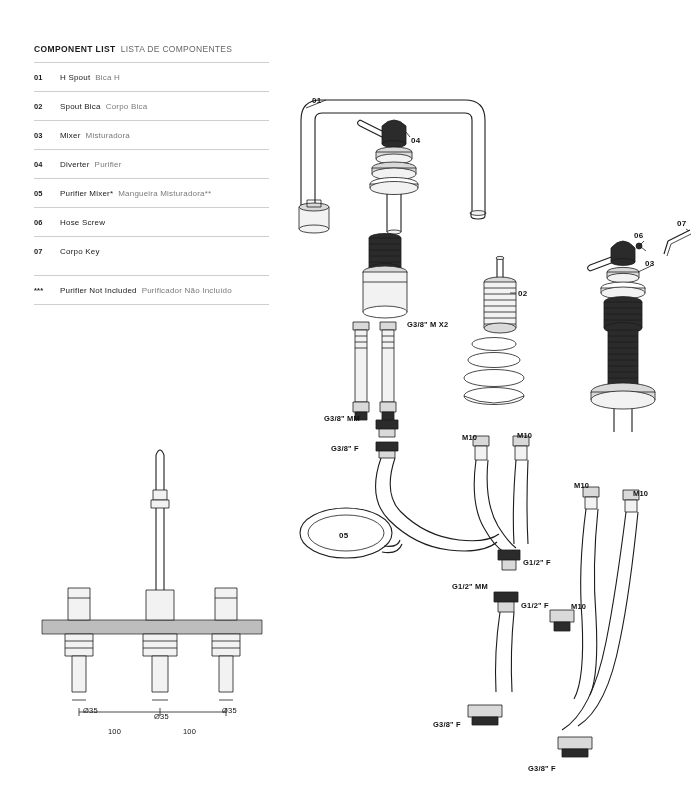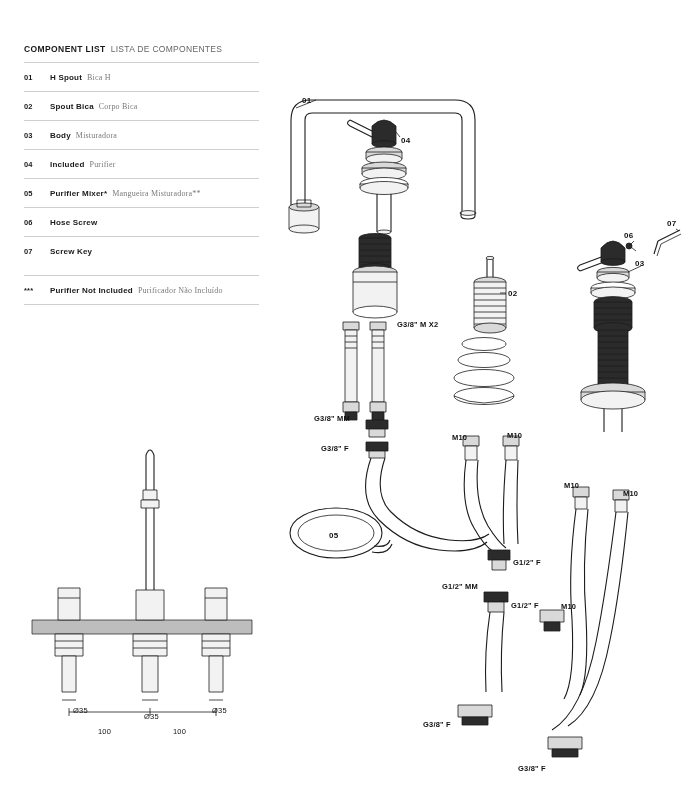--- a/index.html
+++ b/index.html
@@ -4,40 +4,40 @@
 <style>
   html,body{margin:0;padding:0;}
   body{
     width:700px;height:800px;
     background:#ffffff;
     font-family:"Liberation Sans", sans-serif;
     color:#1a1a1a;
     position:relative;
     overflow:hidden;
   }
-  .stage{position:absolute;inset:0;}
+  .stage{position:absolute;inset:0;margin-left:10px;}
 
   
   .comp-list{
     position:absolute;left:24px;top:44px;width:235px;
   }
   .comp-title{
     font-size:8.5px;font-weight:bold;letter-spacing:.4px;
     padding-bottom:8px;
   }
   .comp-title .sub{font-weight:normal;color:#666;margin-left:5px;letter-spacing:.3px;}
   .comp-row{
     display:flex;align-items:center;
     border-top:1px solid #cfcfcf;
     height:28px;font-size:8px;letter-spacing:.2px;
   }
   .comp-row:last-child{border-bottom:1px solid #cfcfcf;}
   .comp-num{width:26px;font-weight:bold;font-size:7.5px;}
-  .comp-en{font-weight:bold;}
-  .comp-pt{color:#7a7a7a;margin-left:5px;font-weight:normal;font-family:Liberation Serif, serif;}
+  .comp-en{font-weight:normal;}
+  .comp-pt{color:#7a7a7a;margin-left:5px;font-weight:normal;}
 
   
   .lbl{
     position:absolute;font-size:7.5px;letter-spacing:.2px;color:#111;
     white-space:nowrap;
   }
   .lbl.b{font-weight:bold;}
   .lbl.num{font-weight:bold;font-size:8px;}
 
   
@@ -65,41 +65,41 @@
       <span class="comp-en">H Spout</span>
       <span class="comp-pt">Bica H</span>
     </div>
     <div class="comp-row">
       <span class="comp-num">02</span>
       <span class="comp-en">Spout Bica</span>
       <span class="comp-pt">Corpo Bica</span>
     </div>
     <div class="comp-row">
       <span class="comp-num">03</span>
-      <span class="comp-en">Body</span>
+      <span class="comp-en">Mixer</span>
       <span class="comp-pt">Misturadora</span>
     </div>
     <div class="comp-row">
       <span class="comp-num">04</span>
-      <span class="comp-en">Included</span>
+      <span class="comp-en">Diverter</span>
       <span class="comp-pt">Purifier</span>
     </div>
     <div class="comp-row">
       <span class="comp-num">05</span>
       <span class="comp-en">Purifier Mixer*</span>
       <span class="comp-pt">Mangueira Misturadora**</span>
     </div>
     <div class="comp-row">
       <span class="comp-num">06</span>
       <span class="comp-en">Hose Screw</span>
       <span class="comp-pt"></span>
     </div>
     <div class="comp-row">
       <span class="comp-num">07</span>
-      <span class="comp-en">Screw Key</span>
+      <span class="comp-en">Corpo Key</span>
       <span class="comp-pt"></span>
     </div>
     <div class="comp-row" style="border-top:none;margin-top:10px;border-top:1px solid #cfcfcf;">
       <span class="comp-num">***</span>
       <span class="comp-en">Purifier Not Included</span>
       <span class="comp-pt">Purificador Não Incluído</span>
     </div>
   </div>
 
   <svg width="700" height="800" viewBox="0 0 700 800">

